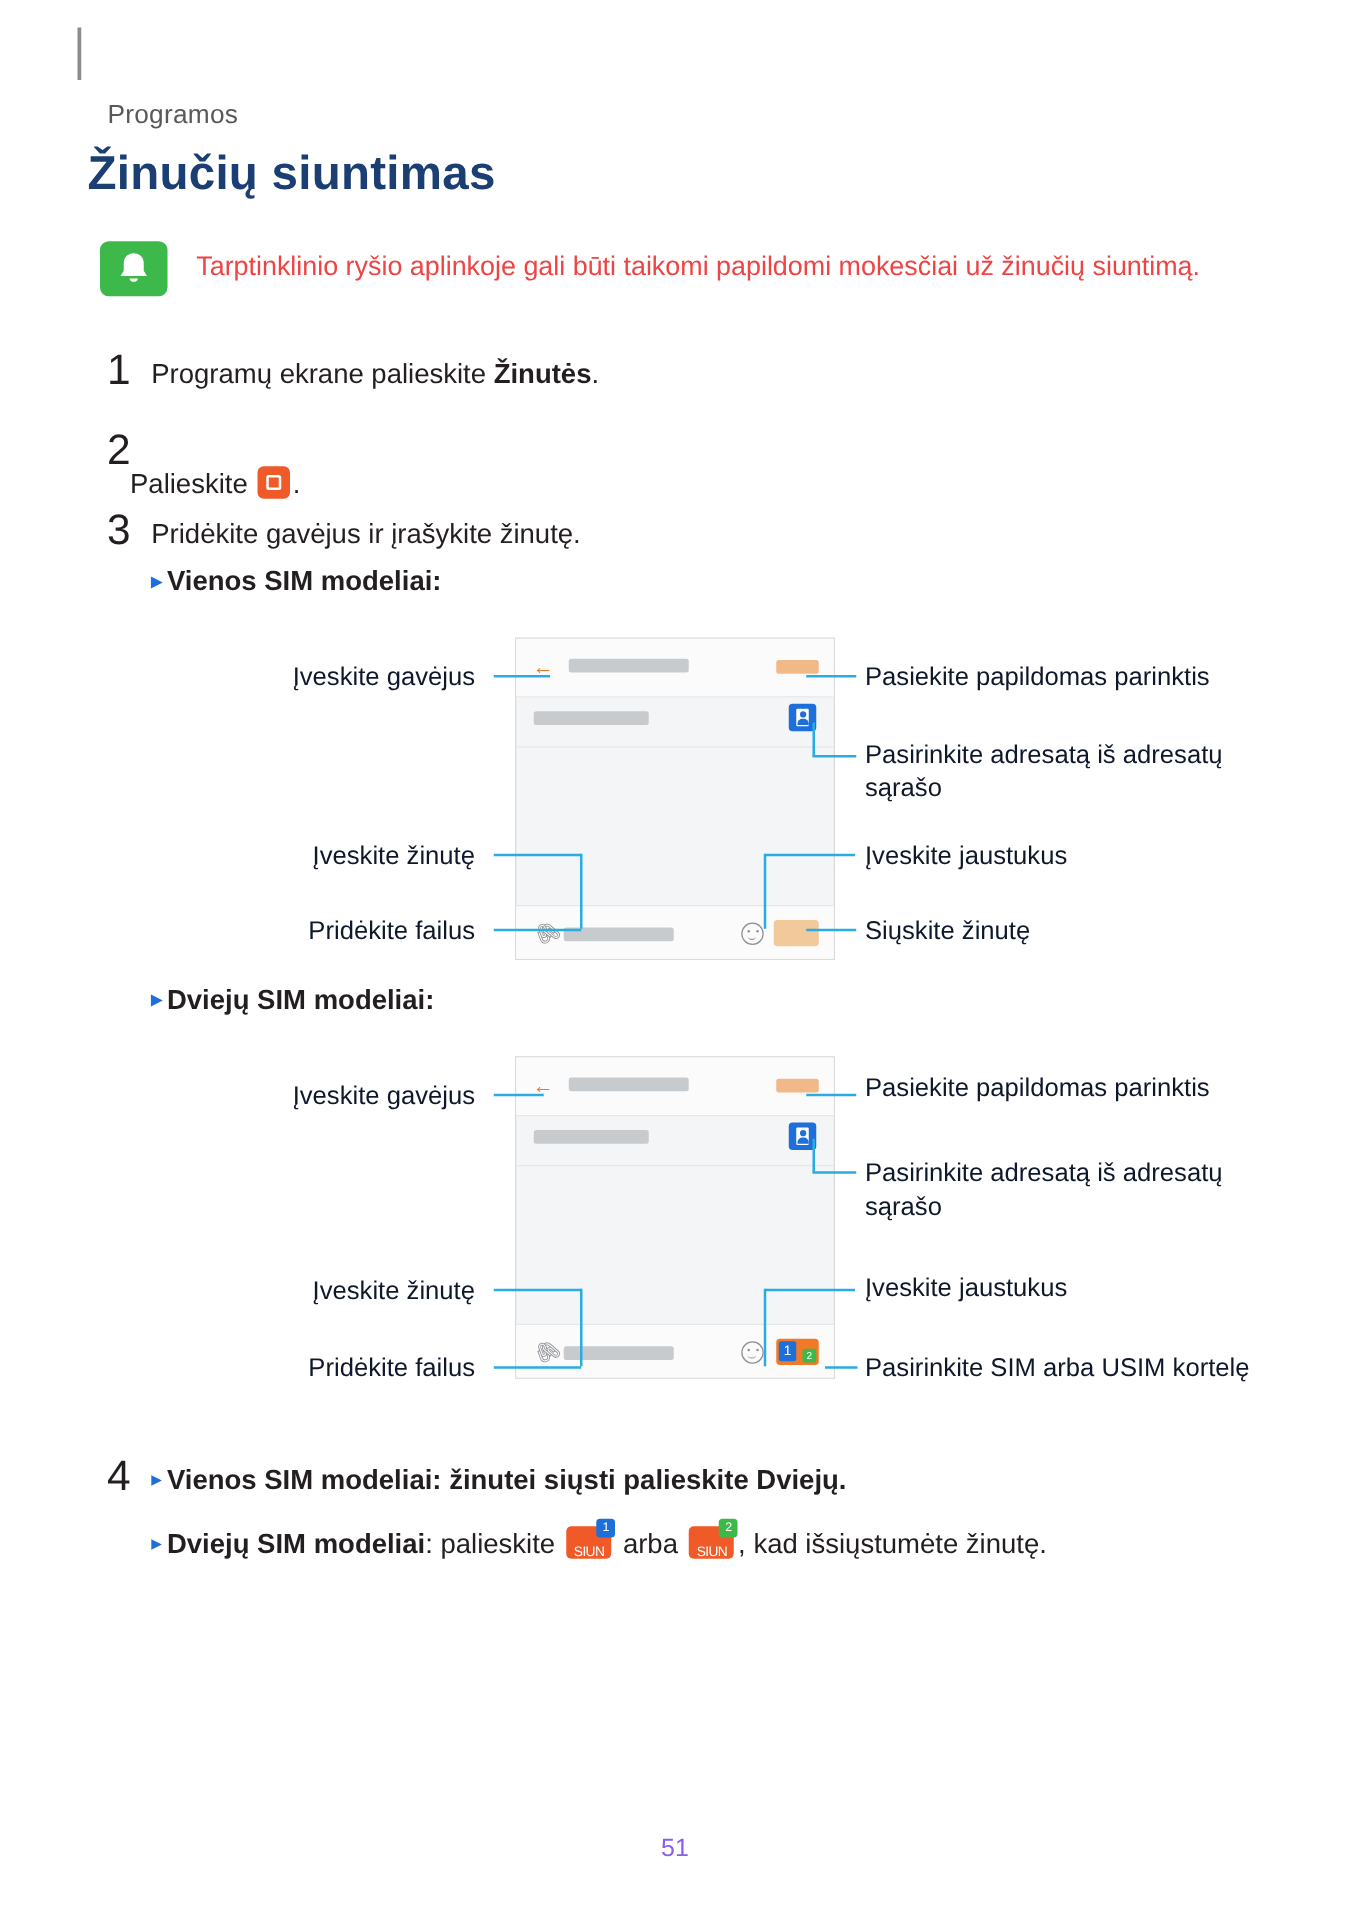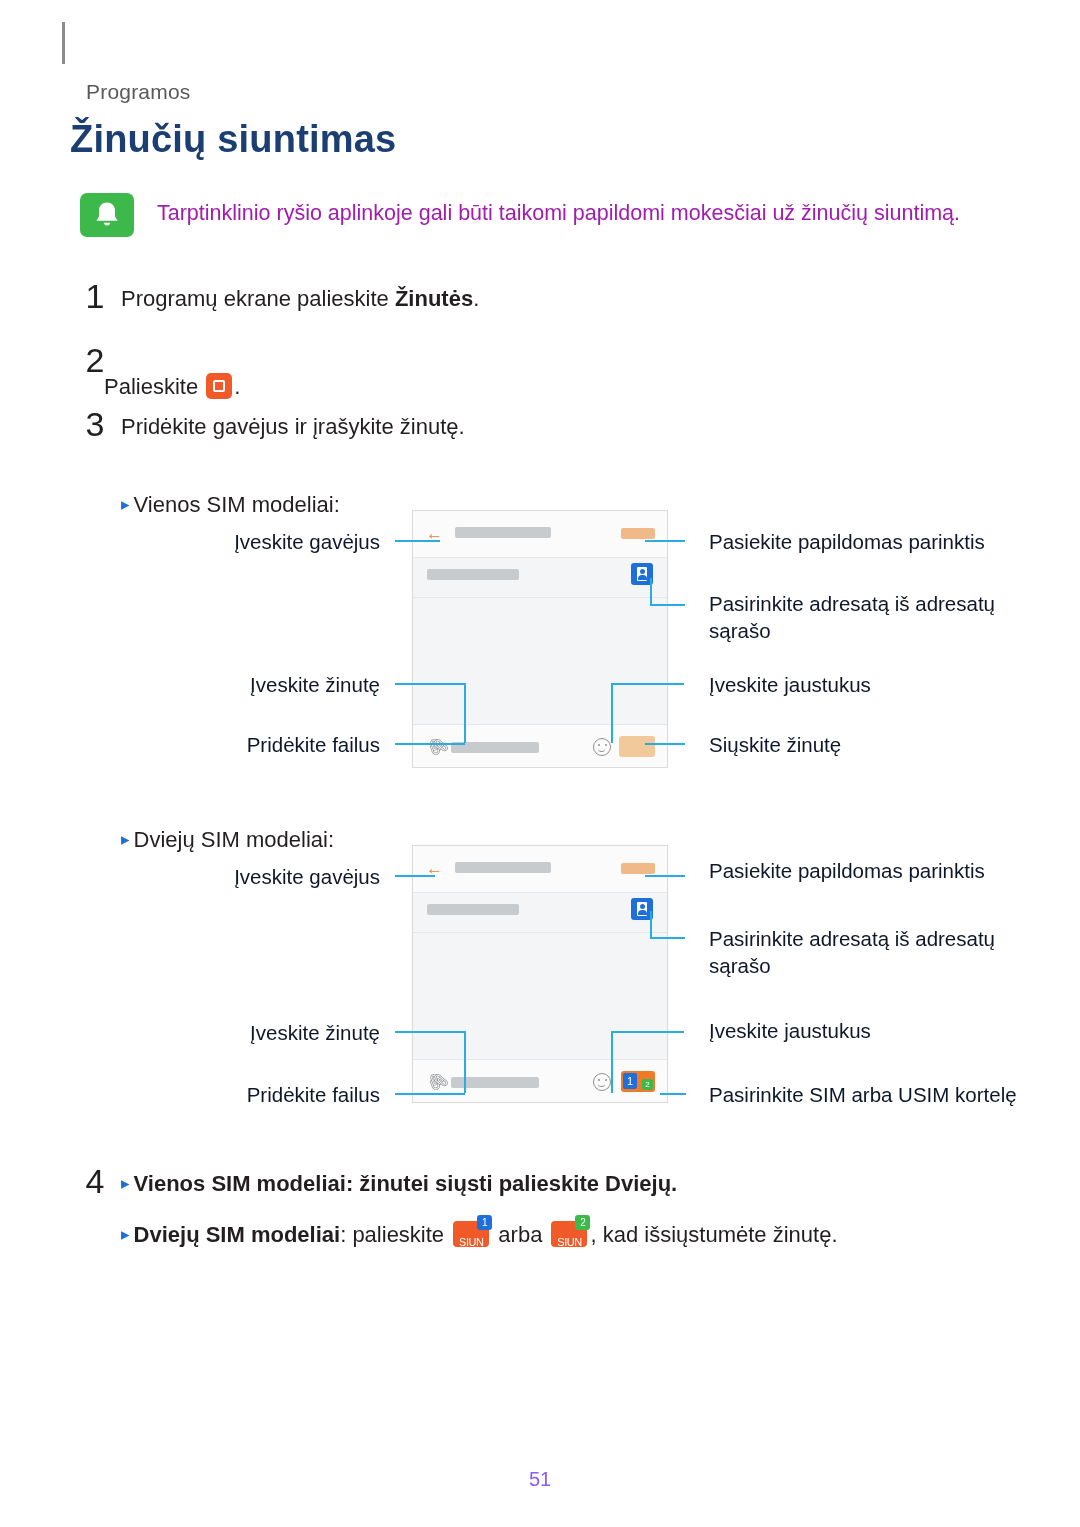--- a/index.html
+++ b/index.html
@@ -59,21 +59,21 @@
     border-radius: 7px;
   }
   .note-icon svg { position: absolute; left: 13px; top: 7px; }
   .note-text {
     position: absolute;
     left: 157px;
     top: 198px;
     width: 860px;
     font-size: 21.5px;
     line-height: 30px;
-    color: #a21caf;
+    color: #ef4444;
   }
   
   .step-num {
     position: absolute;
     font-size: 34px;
     color: #231f20;
     font-weight: normal;
     width: 34px;
     text-align: center;
   }
@@ -152,23 +152,22 @@
     font-size: 17px;
     margin-right: 4px;
     position: relative;
     top: -2px;
   }
 
   
   .sub-head {
     position: absolute;
     font-size: 22px;
-    font-weight: normal;
+    font-weight: bold;
     color: #231f20;
-    margin-top: 40px;
   }
   .sub1 { left: 121px; top: 452px; }
   .sub2 { left: 121px; top: 787px; }
 
   
   .phone {
     position: absolute;
     background: #f4f5f6;
     border: 1px solid #d8dadc;
     box-sizing: border-box;
@@ -282,21 +281,21 @@
     border-radius: 2px;
   }
 
   
   .callout {
     position: absolute;
     font-size: 20.5px;
     color: #0f172a;
     line-height: 27px;
   }
-  .callout.right { text-align: left; margin-left: 17px; }
+  .callout.right { text-align: left; }
   .callout.left { text-align: right; }
 
   
   .line {
     position: absolute;
     background: #2aace2;
   }
   .hline { height: 1.6px; }
   .vline { width: 1.6px; }
 

